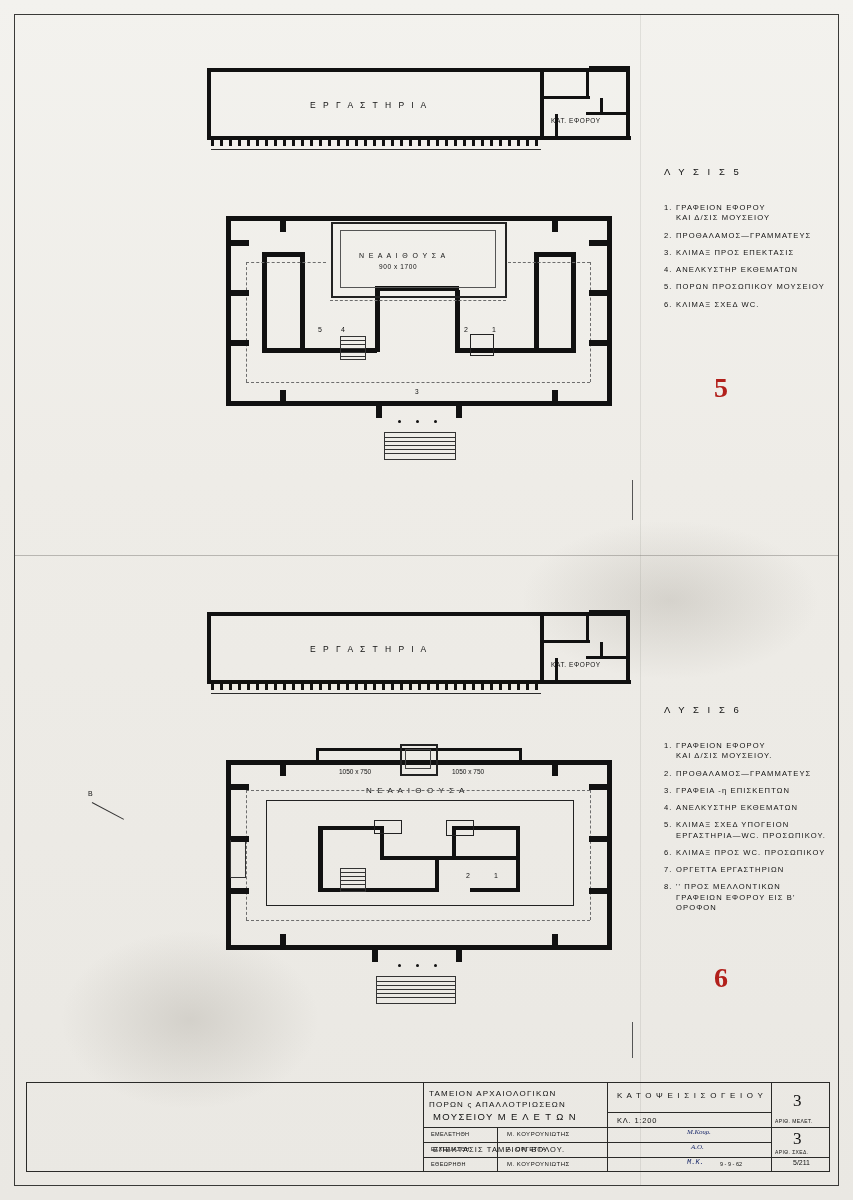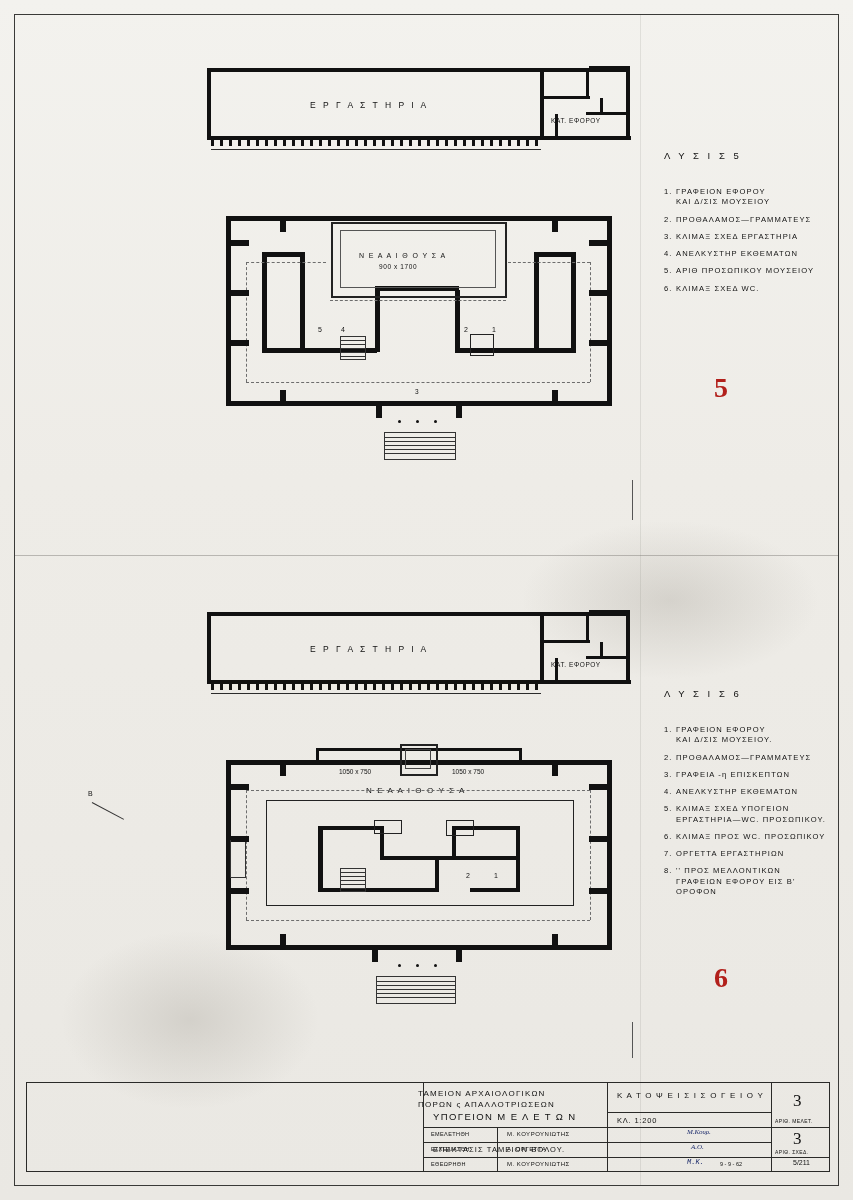--- a/index.html
+++ b/index.html
@@ -30,21 +30,21 @@
   .hair{position:absolute;background:#555;}
   .dash-h{position:absolute;height:0;border-top:1px dashed #6d6d6d;}
   .dash-v{position:absolute;width:0;border-left:1px dashed #6d6d6d;}
   .outline{position:absolute;border:1px solid #222;}
   .lbl{position:absolute;color:#111;white-space:nowrap;}
 
   
   .plan{position:absolute;}
 
   
-  .legend{position:absolute;color:#111;}
+  .legend{position:absolute;color:#111;margin-top:16px;}
   .legend .title{letter-spacing:3px;font-size:9.5px;}
   .legend ol{margin:0;padding:0;list-style:none;}
   .legend li{font-size:7.6px;letter-spacing:1.1px;line-height:1.35;margin-bottom:7px;display:flex;}
   .legend li .num{width:12px;flex:0 0 12px;}
   .legend li .txt{white-space:pre-line;}
   .bignum{position:absolute;color:#b2201b;font-size:28px;font-weight:bold;font-family:"Liberation Serif",serif;}
 
   
   .tb{position:absolute;border:1px solid #2a2a28;}
   .tb-line{position:absolute;background:#2a2a28;}
@@ -169,29 +169,29 @@
           <span class="num">1.</span>
           <span class="txt">ΓΡΑΦΕΙΟΝ ΕΦΟΡΟΥ
 ΚΑΙ Δ/ΣΙΣ ΜΟΥΣΕΙΟΥ</span>
         </li>
       <li>
           <span class="num">2.</span>
           <span class="txt">ΠΡΟΘΑΛΑΜΟΣ—ΓΡΑΜΜΑΤΕΥΣ</span>
         </li>
       <li>
           <span class="num">3.</span>
-          <span class="txt">ΚΛΙΜΑΞ ΣΧΕΔ ΕΡΓΑΣΤΗΡΙΑ</span>
+          <span class="txt">ΚΛΙΜΑΞ ΠΡΟΣ ΕΠΕΚΤΑΣΙΣ</span>
         </li>
       <li>
           <span class="num">4.</span>
           <span class="txt">ΑΝΕΛΚΥΣΤΗΡ ΕΚΘΕΜΑΤΩΝ</span>
         </li>
       <li>
           <span class="num">5.</span>
-          <span class="txt">ΑΡΙΘ ΠΡΟΣΩΠΙΚΟΥ ΜΟΥΣΕΙΟΥ</span>
+          <span class="txt">ΠΟΡΩΝ ΠΡΟΣΩΠΙΚΟΥ ΜΟΥΣΕΙΟΥ</span>
         </li>
       <li>
           <span class="num">6.</span>
           <span class="txt">ΚΛΙΜΑΞ ΣΧΕΔ WC.</span>
         </li>
     </ol>
   </div>
   <div class="bignum" style="left:714px;top:372px;">5</div>
 
   <div class="plan">
@@ -339,23 +339,23 @@
     <div class="tb-line" style="left:580px;top:0;width:1px;height:88px;"></div>
     <div class="tb-line" style="left:744px;top:0;width:1px;height:88px;"></div>
     <div class="tb-line" style="left:396px;top:44px;width:406px;height:1px;"></div>
     <div class="tb-line" style="left:580px;top:29px;width:164px;height:1px;"></div>
     <div class="tb-line" style="left:396px;top:59px;width:348px;height:1px;"></div>
     <div class="tb-line" style="left:396px;top:74px;width:348px;height:1px;"></div>
     <div class="tb-line" style="left:470px;top:44px;width:1px;height:44px;"></div>
     <div class="tb-line" style="left:744px;top:44px;width:58px;height:1px;"></div>
     <div class="tb-line" style="left:744px;top:74px;width:58px;height:1px;"></div>
 
-    <div class="tb-txt" style="left:391px;top:6px;font-size:8px;letter-spacing:1.2px;line-height:1.35;">ΤΑΜΕΙΟΝ  ΑΡΧΑΙΟΛΟΓΙΚΩΝ
+    <div class="tb-txt" style="left:402px;top:6px;font-size:8px;letter-spacing:1.2px;line-height:1.35;">ΤΑΜΕΙΟΝ  ΑΡΧΑΙΟΛΟΓΙΚΩΝ
 ΠΟΡΩΝ  ς  ΑΠΑΛΛΟΤΡΙΩΣΕΩΝ</div>
-    <div class="tb-txt" style="left:406px;top:28px;font-size:9.5px;letter-spacing:1.4px;">ΥΠΟΓΕΙΟΝ   Μ Ε Λ Ε Τ Ω Ν</div>
+    <div class="tb-txt" style="left:406px;top:28px;font-size:9.5px;letter-spacing:1.4px;">ΜΟΥΣΕΙΟΥ   Μ Ε Λ Ε Τ Ω Ν</div>
     <div class="tb-txt" style="left:406px;top:62px;font-size:7.5px;letter-spacing:1.1px;">ΕΠΕΚΤΑΣΙΣ  ΤΑΜΕΙΟΝ  ΒΟΛΟΥ.</div>
 
     <div class="tb-txt" style="left:590px;top:8px;font-size:8px;letter-spacing:1.2px;">Κ Α Τ Ο Ψ Ε Ι Σ  Ι Σ Ο Γ Ε Ι Ο Υ</div>
     <div class="tb-txt" style="left:590px;top:33px;font-size:7.5px;letter-spacing:.8px;">ΚΛ. 1:200</div>
 
     <div class="tb-txt" style="left:766px;top:8px;font-size:17px;font-family:'Liberation Serif',serif;">3</div>
     <div class="tb-txt" style="left:748px;top:35px;font-size:5px;letter-spacing:.4px;">ΑΡΙΘ. ΜΕΛΕΤ.</div>
     <div class="tb-txt" style="left:766px;top:46px;font-size:17px;font-family:'Liberation Serif',serif;">3</div>
     <div class="tb-txt" style="left:748px;top:66px;font-size:5px;letter-spacing:.4px;">ΑΡΙΘ. ΣΧΕΔ.</div>
     <div class="tb-txt" style="left:766px;top:76px;font-size:7px;">5/211</div>

